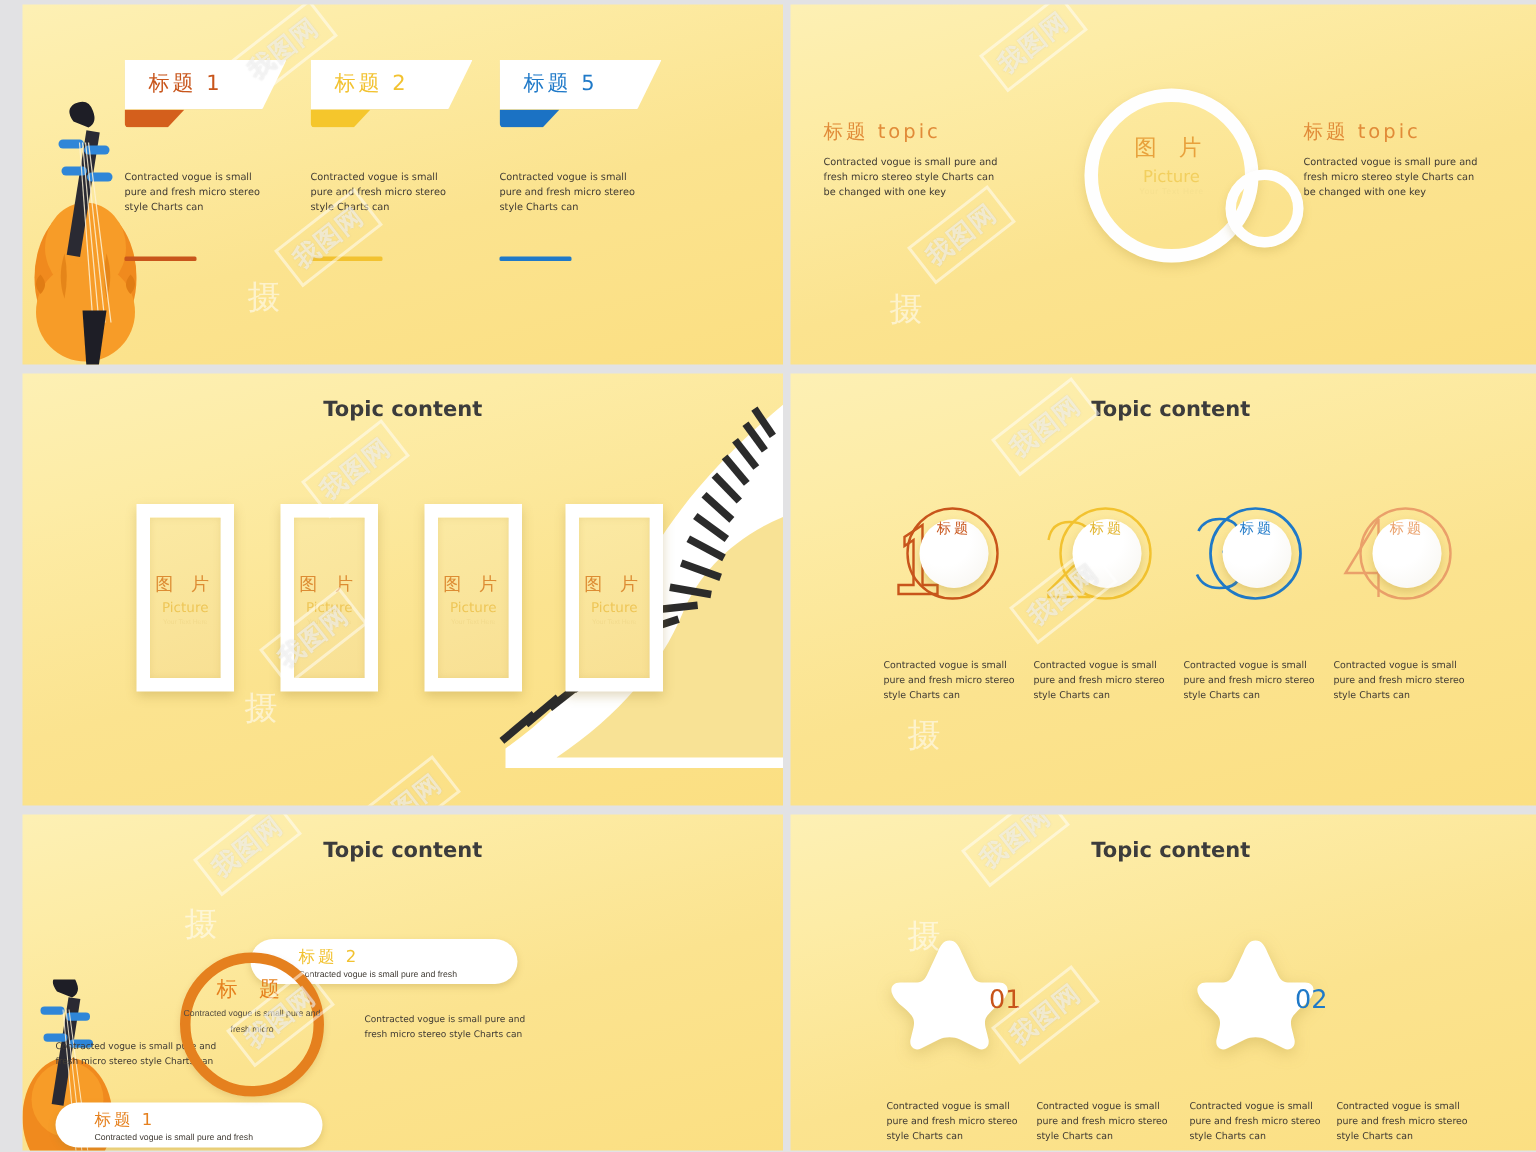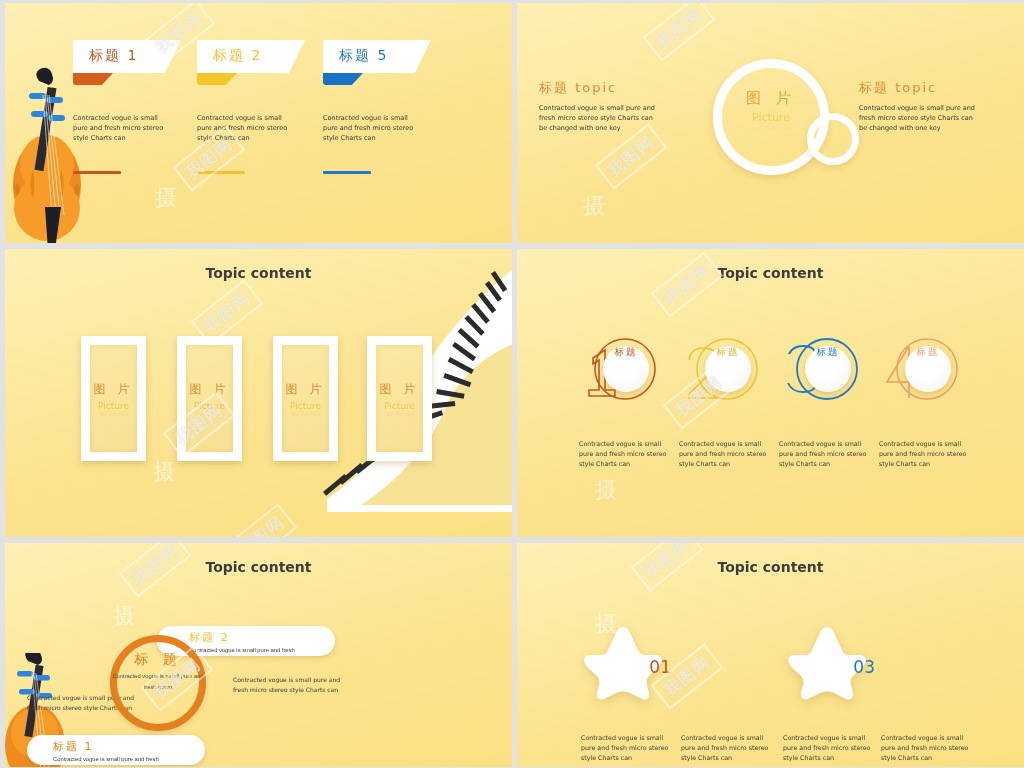--- a/index.html
+++ b/index.html
@@ -9,21 +9,21 @@
     background: #e2e2e4;
     font-family: "Liberation Sans", sans-serif;
     overflow: hidden;
   }
   #grid {
     width: 1024px; height: 664px;
     display: grid;
     grid-template-columns: 507px 507px;
     grid-template-rows: 240px 288px 224px;
     gap: 6px 5px;
-    padding: 3px 2px 3px 5px;
+    padding: 3px 2px 3px 15px;
   }
   .slide {
     position: relative;
     overflow: hidden;
     background: linear-gradient(165deg,#fdf0b4 0%,#fdeca6 22%,#fbe38f 58%,#fbdf82 100%);
   }
   
   .wm { position:absolute; inset:0; pointer-events:none; z-index:6; }
   .wm .tile {
     position:absolute;
@@ -466,21 +466,21 @@
     <div class="body-text sdesc" style="left:64px; top:190px;">Contracted vogue is small pure and fresh micro stereo style Charts can</div>
 
     <div class="body-text sdesc" style="left:164px; top:190px;">Contracted vogue is small pure and fresh micro stereo style Charts can</div>
 
     <div class="star-unit" style="left:262px; top:80px;">
       <div class="star">
         <svg width="82" height="78" viewBox="0 0 82 78">
           <path d="M41 4 C45 4 47 7 49 12 L56 27 C58 31 60 32 64 32 L74 32 C79 32 81 36 79 40 C77 45 72 48 69 51 C65 55 64 57 65 62 L67 70 C68 75 64 78 60 76 L48 70 C44 68 38 68 34 70 L22 76 C18 78 14 75 15 70 L17 62 C18 57 17 55 13 51 C10 48 5 45 3 40 C1 36 3 32 8 32 L18 32 C22 32 24 31 26 27 L33 12 C35 7 37 4 41 4 Z" fill="#ffffff"></path>
         </svg>
       </div>
-      <div class="star-num" style="color:#1f79c8;">03</div>
+      <div class="star-num" style="color:#1f79c8;">02</div>
     </div>
     <div class="body-text sdesc" style="left:266px; top:190px;">Contracted vogue is small pure and fresh micro stereo style Charts can</div>
 
     <div class="body-text sdesc" style="left:364px; top:190px;">Contracted vogue is small pure and fresh micro stereo style Charts can</div>
 
     <div class="wm">
       <div class="tile box" style="left:116px;top:0px;">我图网</div>
       <div class="tile box" style="left:136px;top:118px;">我图网</div>
       <div class="flame" style="left:78px;top:66px;">摄</div>
     </div>

